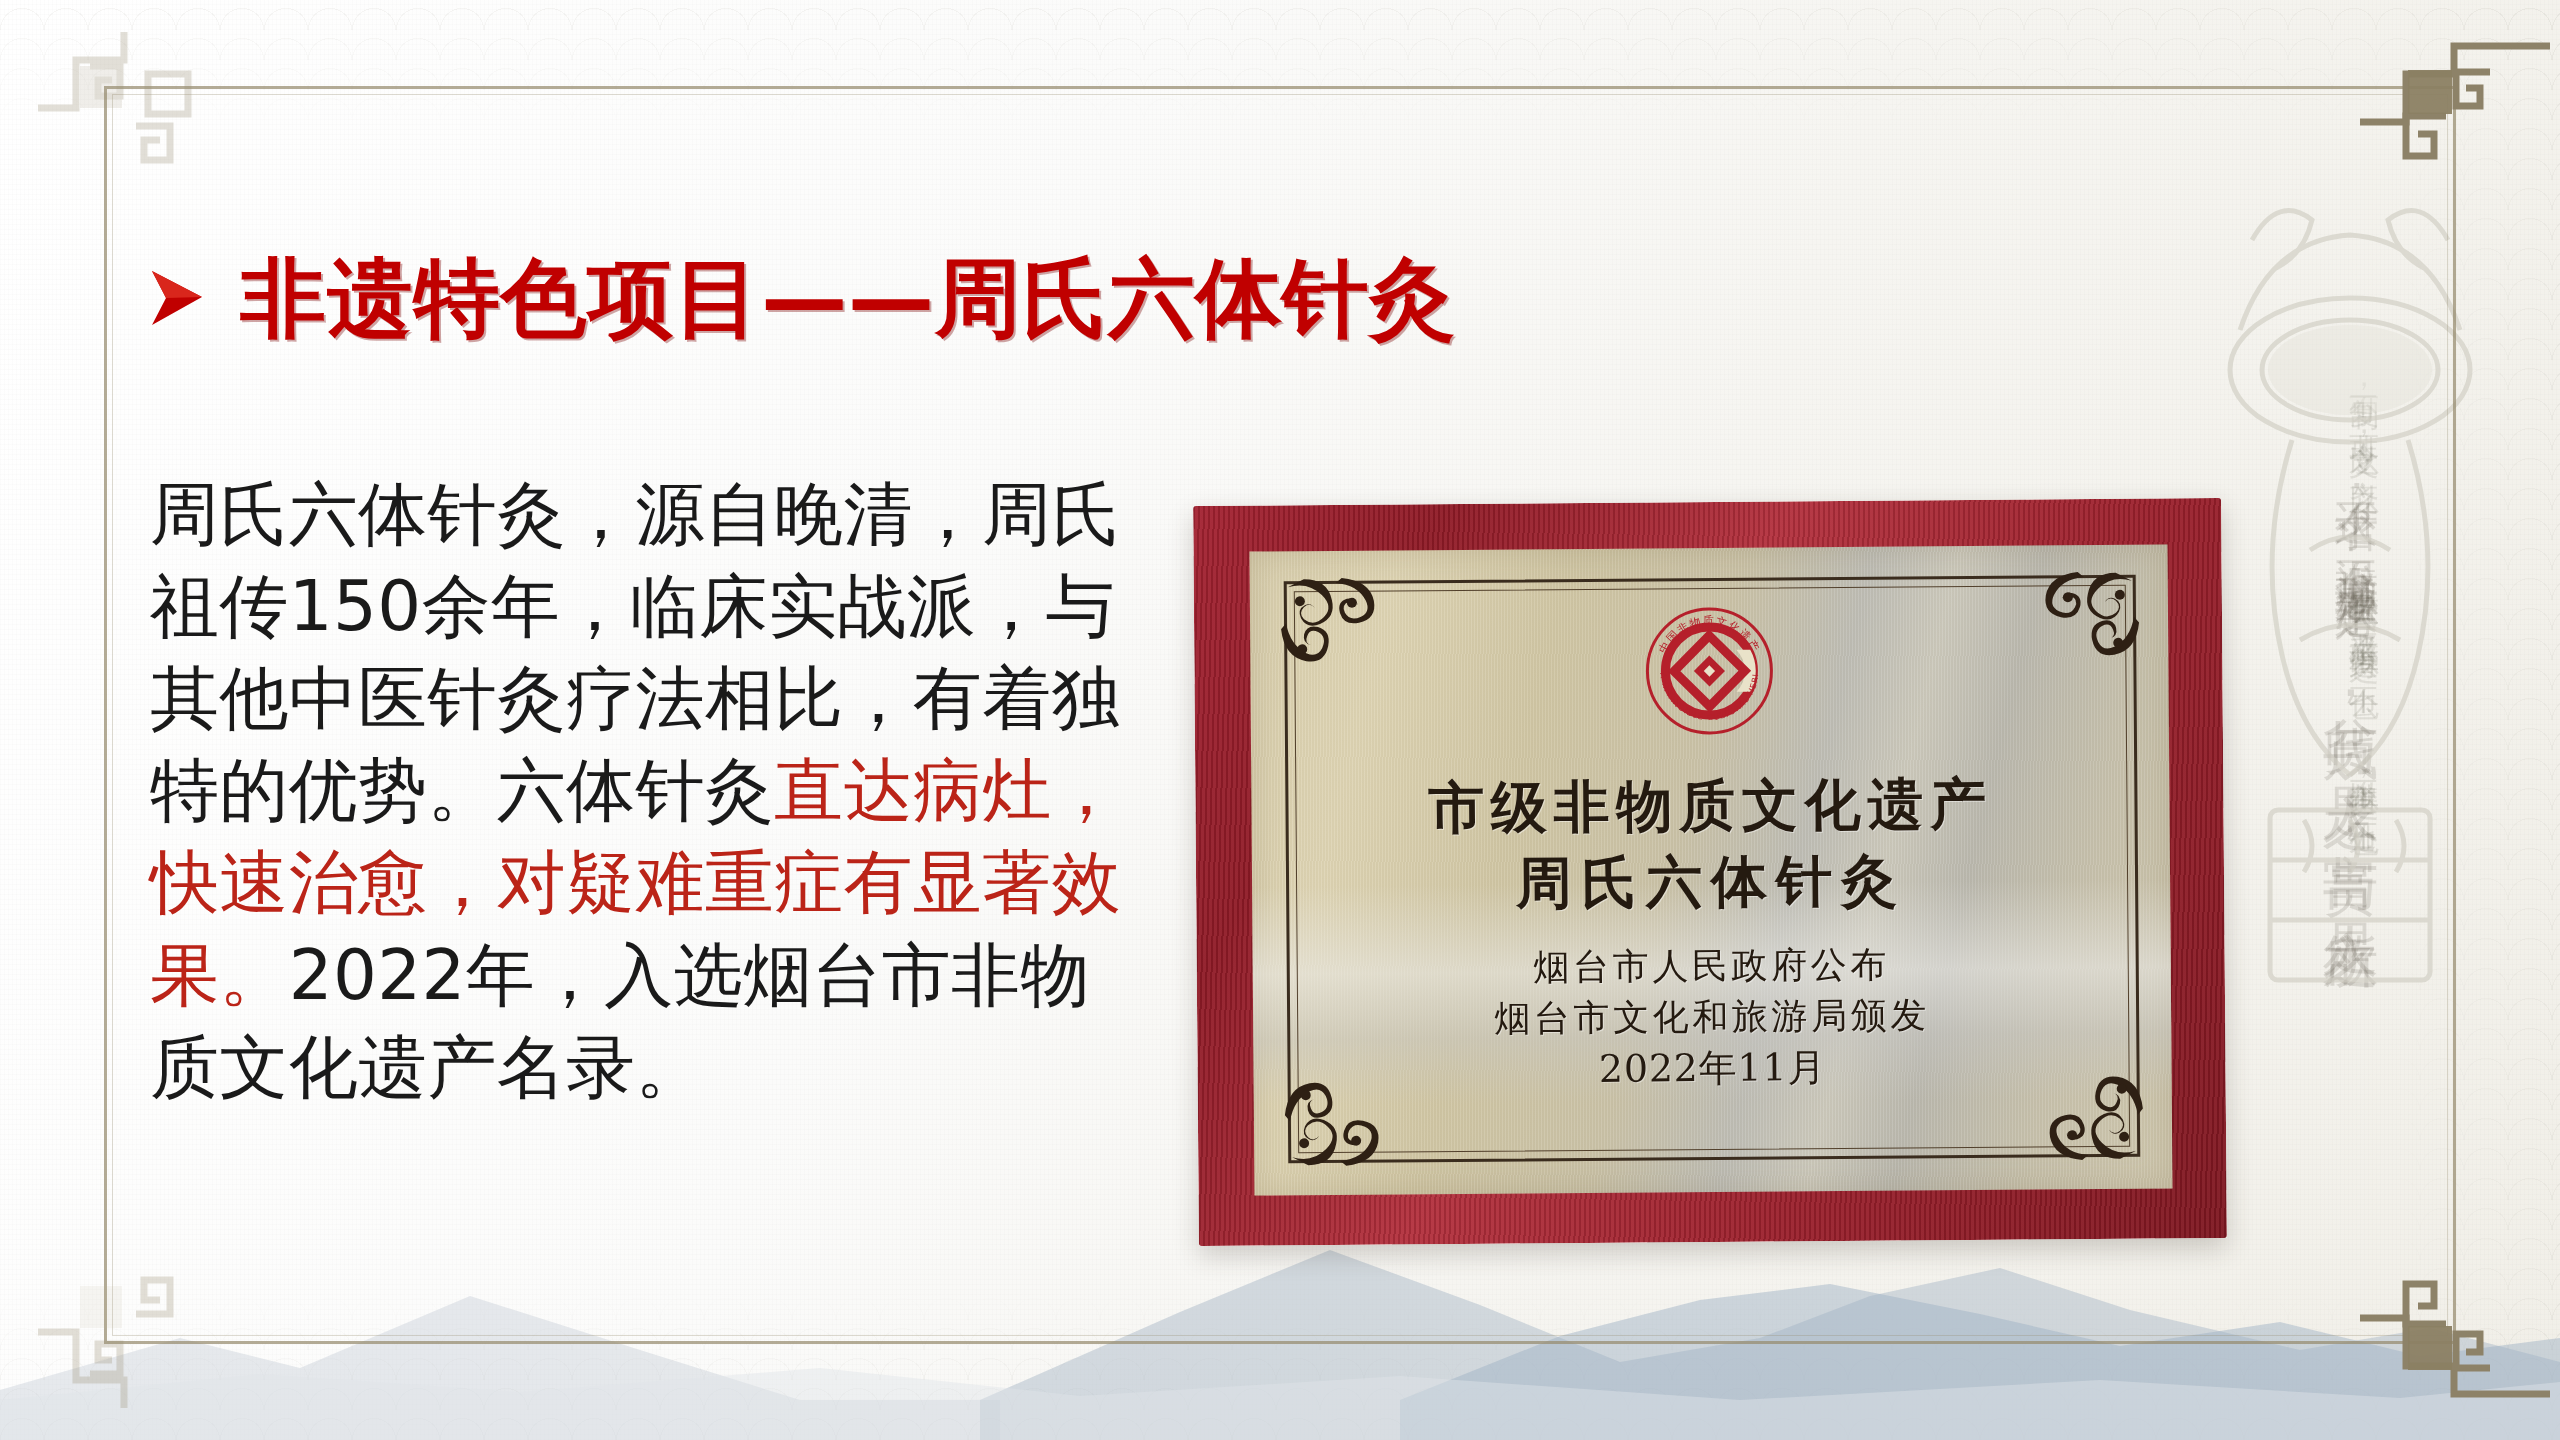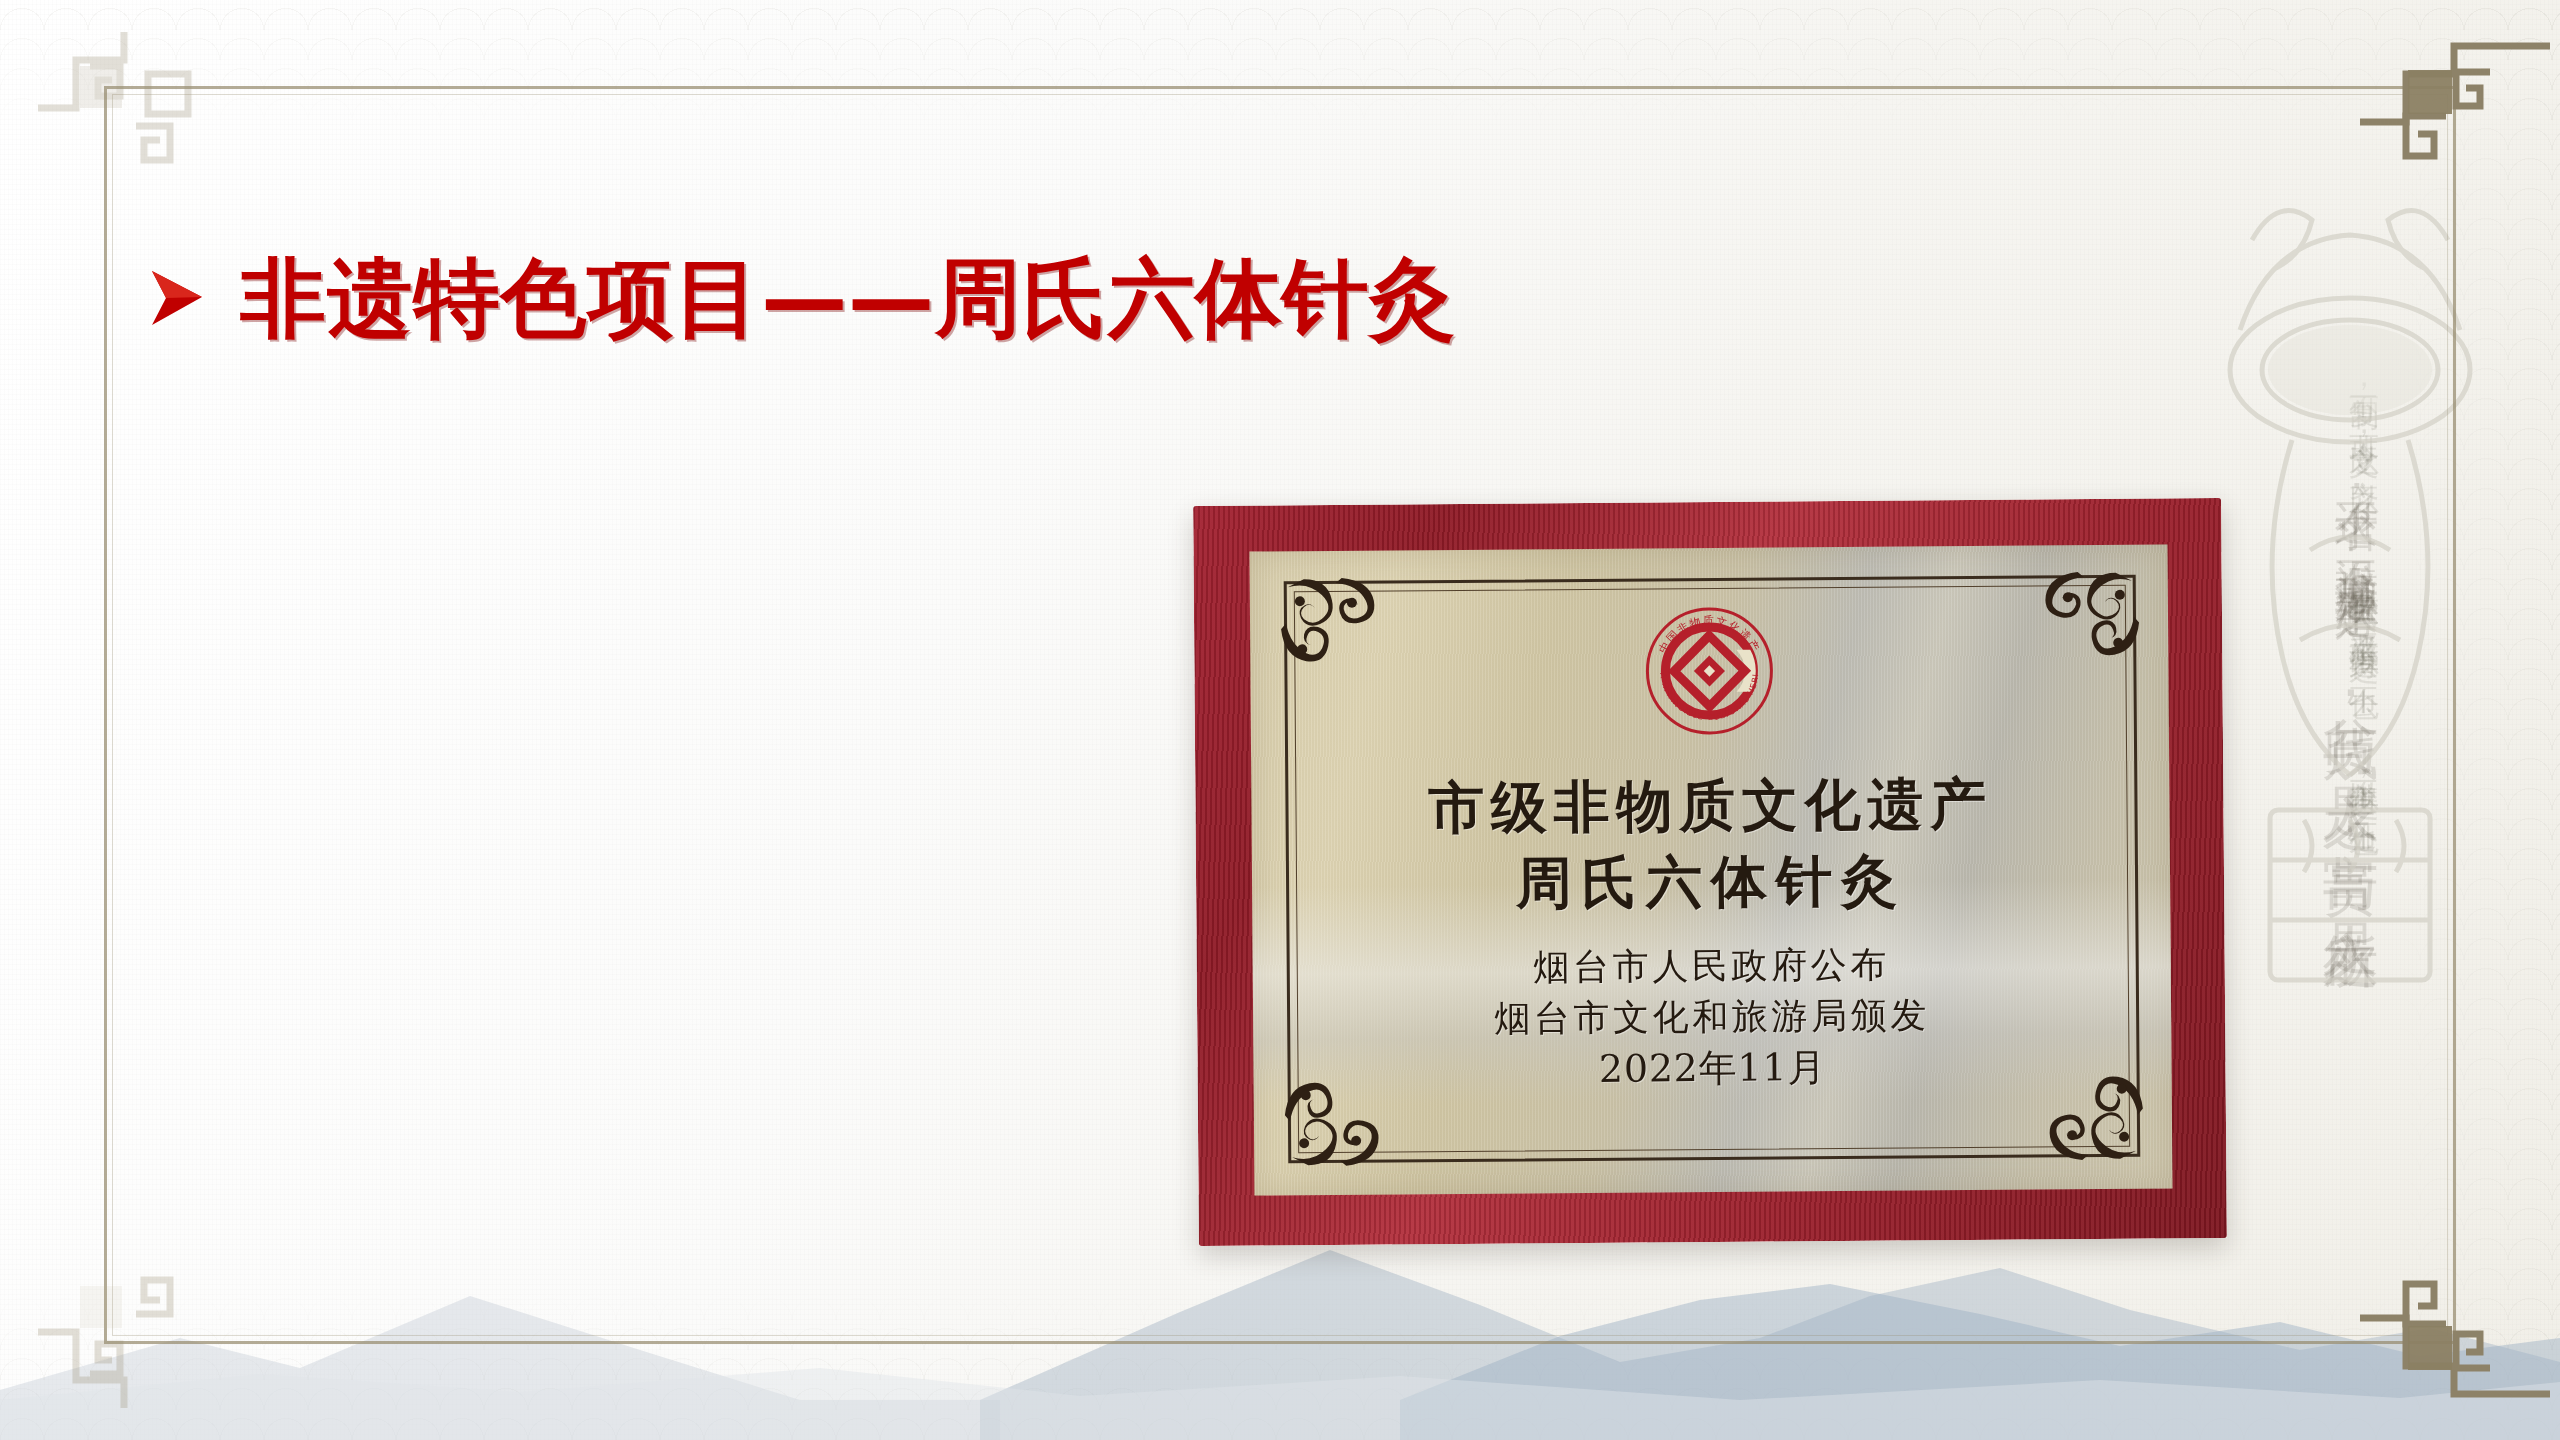--- a/index.html
+++ b/index.html
@@ -281,20 +281,23 @@
   </svg>
 
   <div class="title-row">
     <svg class="bullet-arrow" viewBox="0 0 58 62">
       <path d="M4 4 L54 30 L4 58 L18 31 Z" fill="#c00000"></path>
       <path d="M4 4 L54 30 L18 31 Z" fill="#d9261c"></path>
     </svg>
     <span class="title-text">非遗特色项目——周氏六体针灸</span>
   </div>
 
+  <div class="body-copy">
+    <span>周氏六体针灸，源自晚清，周氏祖传150余年，临床实战派，与其他中医针灸疗法相比，有着独特的优势。六体针灸</span><span class="hl">直达病灶，快速治愈，对疑难重症有显著效果。</span><span>2022年，入选烟台市非物质文化遗产名录。</span>
+  </div>
 
   <div class="plaque">
     <div class="plaque-wood"></div>
 
     <div class="plaque-plate">
       <div class="plate-grain"></div>
       <div class="plate-sheen"></div>
       <div class="plate-rule"></div>
 
       <svg class="scroll-orn c1" viewBox="0 0 118 108">

